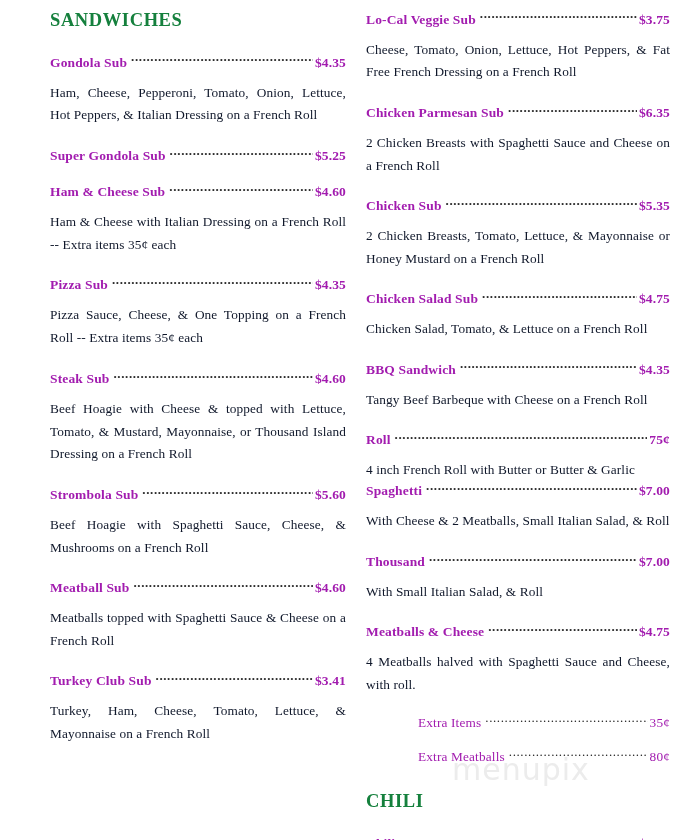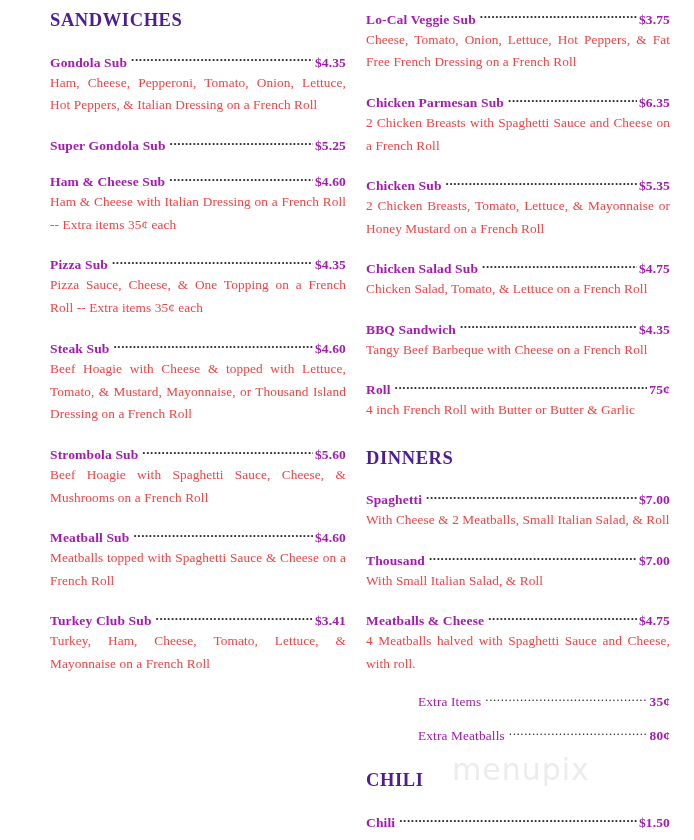--- a/index.html
+++ b/index.html
@@ -46,21 +46,21 @@
     padding-left: 8px;
   }
 
   
   .section-head {
     font-family: "Liberation Serif", "DejaVu Serif", serif;
     font-weight: bold;
     font-size: 18.5px;
     letter-spacing: 0.6px;
     margin: 0 0 22px 0;
-    color: #4c1d95;
+    color: #15803d;
   }
   .section-head.spaced-top {
     margin-top: 26px;
   }
 
   
   .entry {
     margin-bottom: 19px;
   }
   .entry:last-child { margin-bottom: 0; }
@@ -99,38 +99,38 @@
   }
   .title-row .price {
     flex: 0 0 auto;
     padding-left: 1px;
   }
 
   
   .desc {
     font-size: 13.3px;
     line-height: 1.72;
-    margin: 1px 0 0 0;
+    margin: 11px 0 0 0;
     text-align: justify;
     text-justify: inter-word;
-    color: #ef4444;
+    color: #0f172a;
     letter-spacing: 0.1px;
   }
 
   
   .subentry {
     margin: 17px 0 0 52px;
     width: calc(100% - 52px);
   }
   .subentry .title-row {
     font-weight: normal;
     font-size: 13.3px;
   }
   .subentry .title-row .price {
-    font-weight: bold;
+    font-weight: normal;
   }
 
   
   .entry.plain {
     margin-bottom: 20px;
   }
 
   
   .watermark {
     position: absolute;
@@ -275,21 +275,20 @@
           <div class="entry">
             <div class="title-row">
               <span class="name">Roll</span>
               <span class="leader"></span>
               <span class="price">75¢</span>
             </div>
             <p class="desc">4 inch French Roll with Butter or Butter &amp; Garlic</p>
           </div>
         </div>
 
-      <h2 class="section-head spaced-top">DINNERS</h2>
 
       <div id="dinner-items">
           <div class="entry">
             <div class="title-row">
               <span class="name">Spaghetti</span>
               <span class="leader"></span>
               <span class="price">$7.00</span>
             </div>
             <p class="desc">With Cheese &amp; 2 Meatballs, Small Italian Salad, &amp; Roll</p>
           </div>

